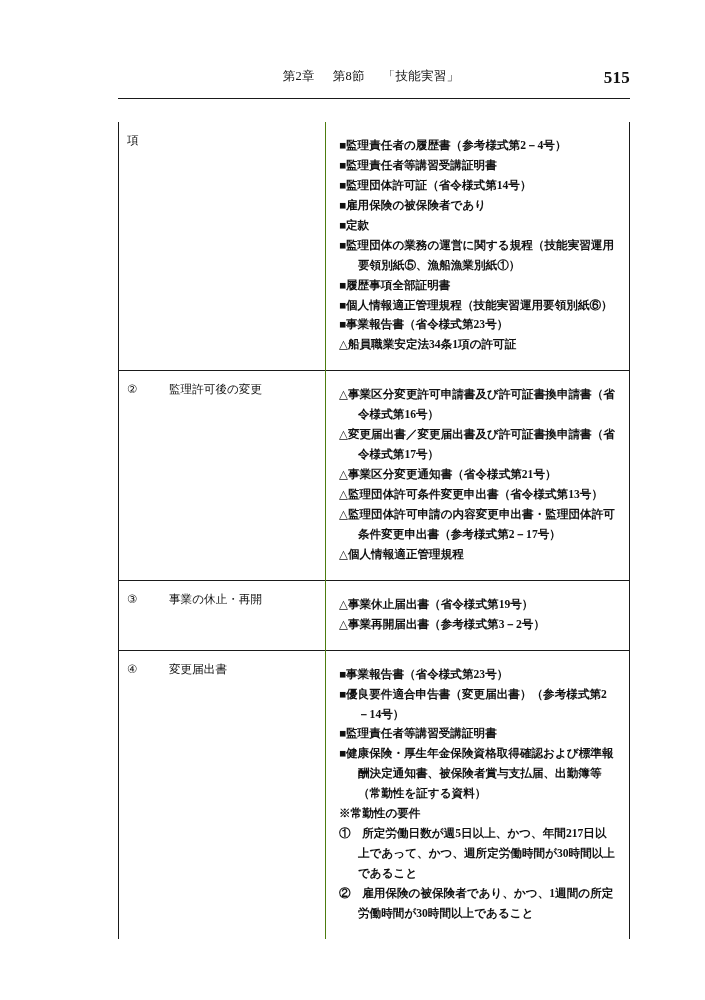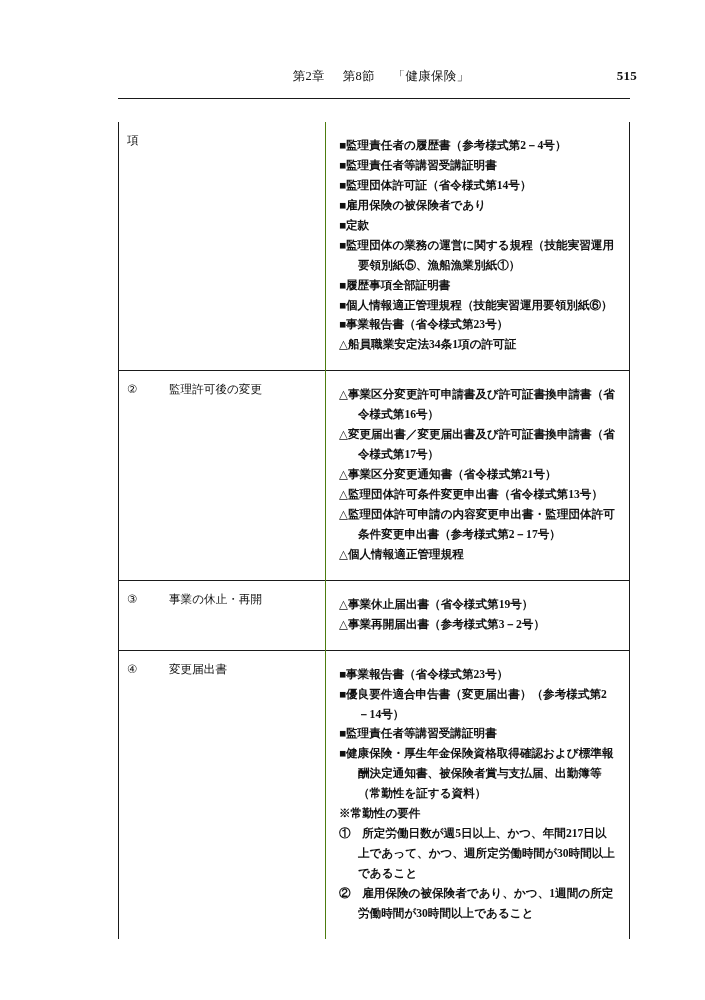--- a/index.html
+++ b/index.html
@@ -17,21 +17,21 @@
   .page {
     position: relative;
     width: 705px;
     height: 1000px;
     box-sizing: border-box;
   }
   
   .page-header {
     position: absolute;
     top: 68px;
-    left: 125px;
+    left: 118px;
     width: 512px;
     height: 26px;
     display: flex;
     align-items: flex-start;
     font-size: 12.5px;
     letter-spacing: 0.02em;
   }
   .header-center {
     flex: 1;
     text-align: center;
@@ -39,21 +39,21 @@
     justify-content: center;
     gap: 18px;
     padding-left: 40px;
   }
   .header-chapter,
   .header-section,
   .header-title {
     white-space: nowrap;
   }
   .header-pageno {
-    font-size: 13px;
+    font-size: 17px;
     font-weight: bold;
     white-space: nowrap;
     padding-top: 0px;
     margin-left: 20px;
   }
   .header-rule {
     position: absolute;
     top: 98px;
     left: 118px;
     width: 512px;
@@ -128,21 +128,21 @@
 </style>
 </head>
 <body>
 
 <div class="page">
 
   <div class="page-header">
     <div class="header-center">
       <span class="header-chapter">第2章</span>
       <span class="header-section">第8節</span>
-      <span class="header-title">「健康保険」</span>
+      <span class="header-title">「技能実習」</span>
     </div>
     <div class="header-pageno">515</div>
   </div>
   <div class="header-rule"></div>
 
   <div class="table-wrap">
     <table class="doc-table">
       <tbody>
 
         <tr>

